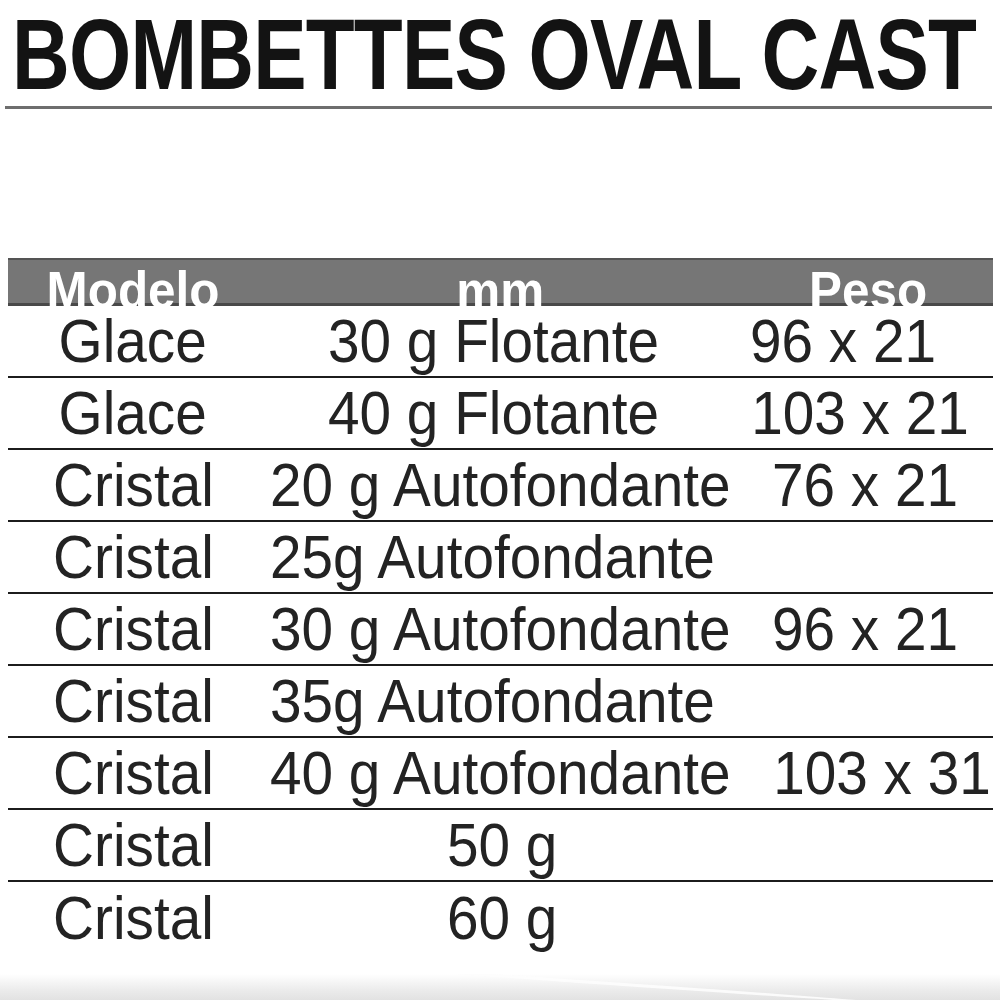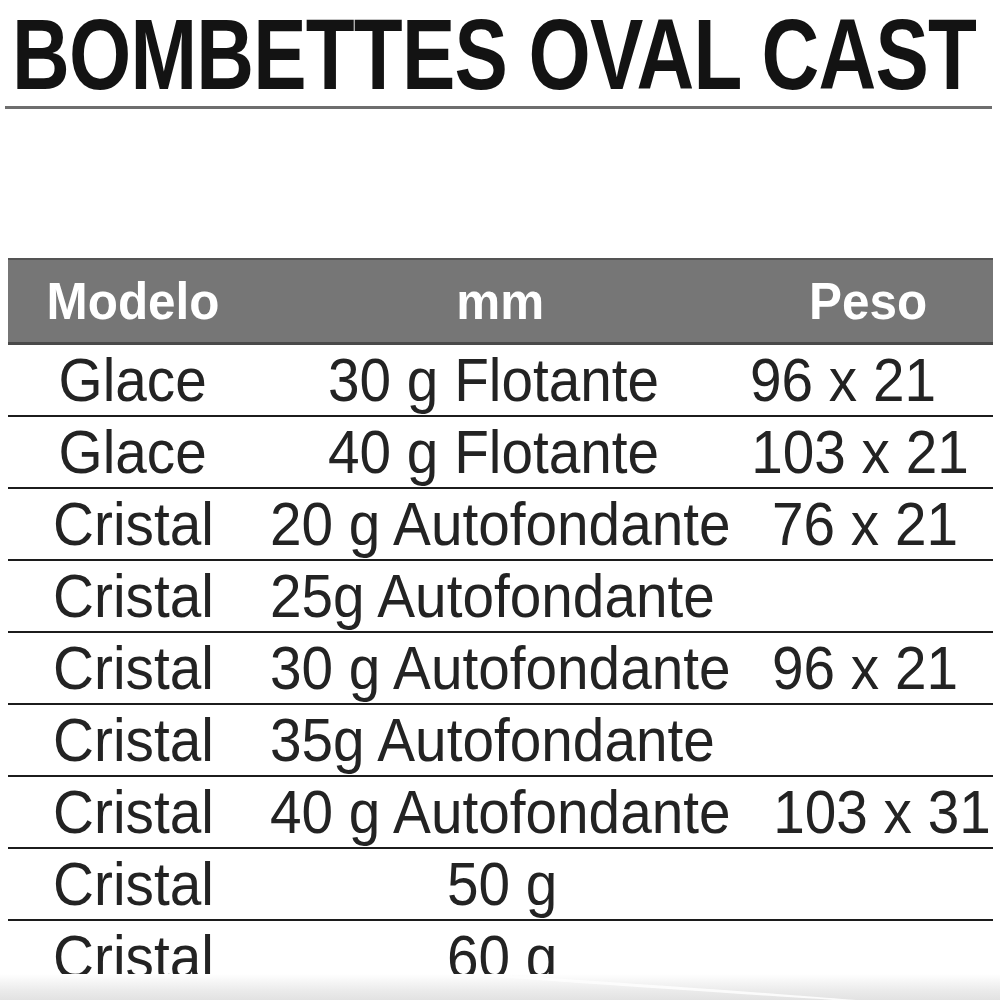--- a/index.html
+++ b/index.html
@@ -30,21 +30,21 @@
   }
   .spec-table {
     position: absolute;
     top: 258px; left: 8px;
     width: 985px;
   }
   .thead {
     display: grid;
     grid-template-columns: 250px 1fr 250px;
     align-items: center;
-    height: 87px;
+    height: 48px;
     background: #767676;
     border-top: 2px solid #545454;
     border-bottom: 3px solid #494949;
     color: #ffffff;
     font-weight: bold;
     font-size: 52px;
   }
   .thead .hc { text-align: center; }
   .thead .hc span {
     display: inline-block;

